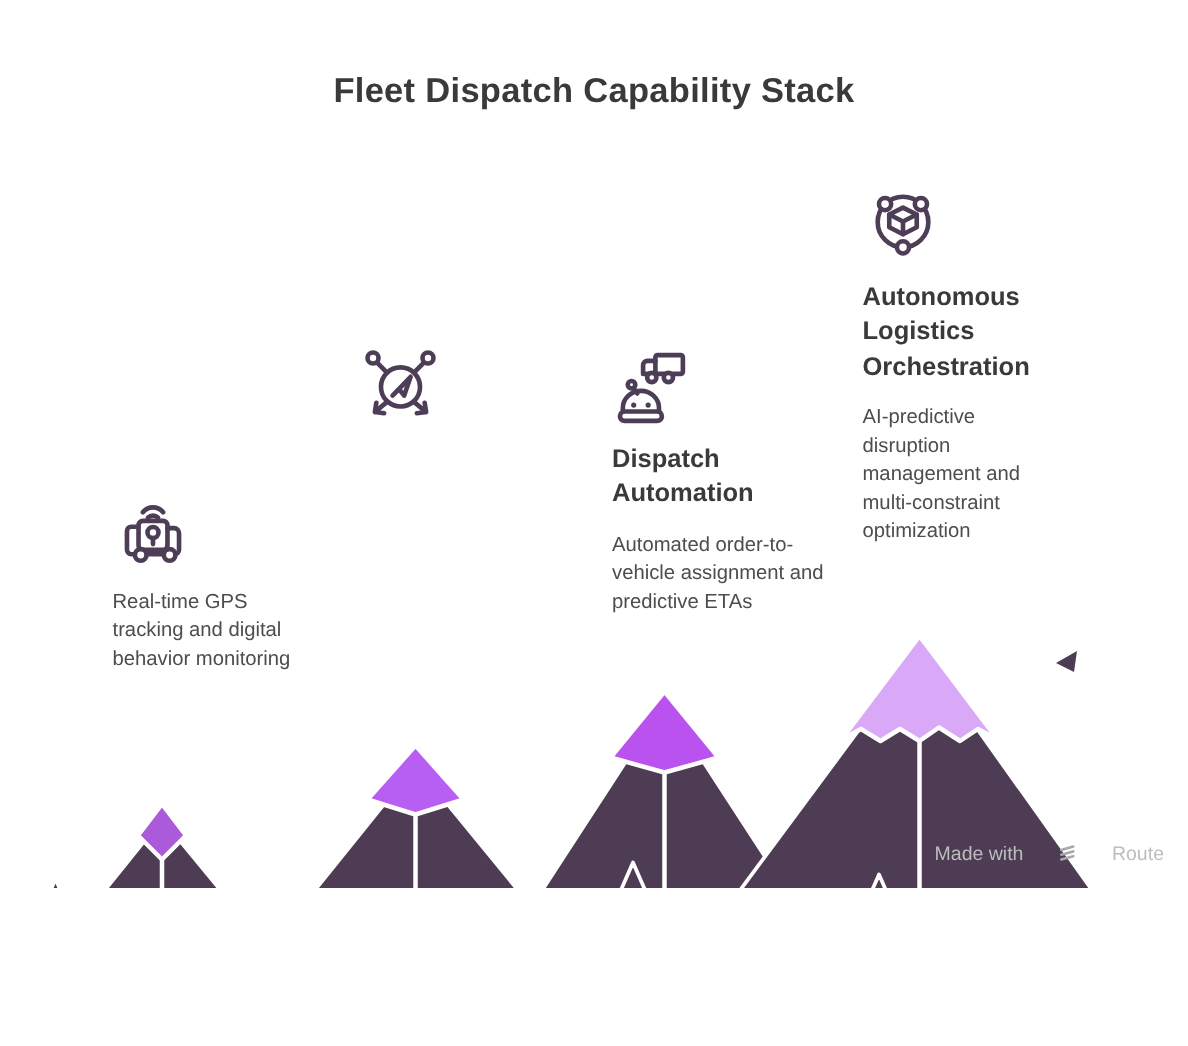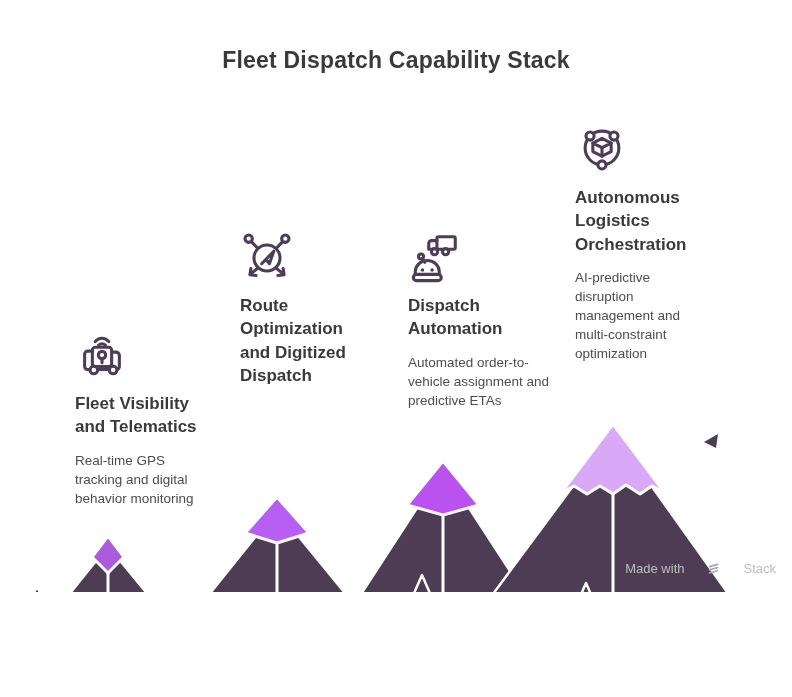--- a/index.html
+++ b/index.html
@@ -84,38 +84,36 @@
         <rect class="ic" x="18" y="20" width="20" height="20" rx="3"></rect>
         <circle class="ic" cx="28" cy="28" r="3.8"></circle>
         <path class="ic" d="M28,31.8 L28,36"></path>
         <path class="ic" d="M18,24 h-5 a3,3 0 0 0 -3,3 v13 a3,3 0 0 0 3,3 h2"></path>
         <path class="ic" d="M38,25 h4.5 a3.5,3.5 0 0 1 3.5,3.5 V40 a3,3 0 0 1 -3,3 h-1.5"></path>
         <path class="ic" d="M23.5,43 H35.5"></path>
         <circle class="node" cx="19.5" cy="43.5" r="4"></circle>
         <circle class="node" cx="39.5" cy="43.5" r="4"></circle>
       </svg>
     </div>
-    <h2>Fleet Visibility and Telematics</h2>
     <p>Real-time GPS tracking and digital behavior monitoring</p>
   </div>
 
   <div class="col col2">
     <div class="icon-wrap">
       <svg width="54" height="54" viewBox="0 0 56 56">
         <circle class="ic" cx="28" cy="29" r="13.5"></circle>
         <path class="ic" d="M22.5,35 L35,22 L30.5,35 L27,30.5 Z"></path>
         <path class="ic" d="M11.5,11.8 L18.5,19"></path>
         <path class="ic" d="M44.5,11.8 L37.5,19"></path>
         <circle class="node" cx="9" cy="9" r="3.8"></circle>
         <circle class="node" cx="47" cy="9" r="3.8"></circle>
         <path class="ic" d="M18.5,39.5 L10.3,46.3 M10.3,46.3 l6.4,0.9 M10.3,46.3 l1,-6.4"></path>
         <path class="ic" d="M37.5,39.5 L45.7,46.3 M45.7,46.3 l-6.4,0.9 M45.7,46.3 l-1,-6.4"></path>
       </svg>
     </div>
-    <h2>Route Optimization and Digitized Dispatch</h2>
   </div>
 
   <div class="col col4">
     <div class="icon-wrap">
       <svg width="54" height="54" viewBox="0 0 56 56">
         <circle class="ic" cx="28" cy="27" r="17.5"></circle>
         <path class="ic" d="M28,17 L37.5,21.8 L28,26.6 L18.5,21.8 Z"></path>
         <path class="ic" d="M18.5,21.8 V30.6 L28,35.4 L37.5,30.6 V21.8"></path>
         <path class="ic" d="M28,26.6 V35.4"></path>
         <circle class="node" cx="15.6" cy="14.6" r="4.2"></circle>
@@ -148,16 +146,16 @@
 
   <div class="watermark">
     <span>Made with</span>
     <svg width="13" height="13" viewBox="0 0 13 13">
       <g stroke="#a8a8a8" stroke-width="1.7" stroke-linecap="round" fill="none">
         <path d="M2.5,4.6 L10.5,2.4"></path>
         <path d="M2.5,7.8 L10.5,5.6"></path>
         <path d="M2.5,11 L10.5,8.8"></path>
       </g>
     </svg>
-    <span>Stack</span>
+    <span>Route</span>
   </div>
 
 </div>
 
 </body></html>

